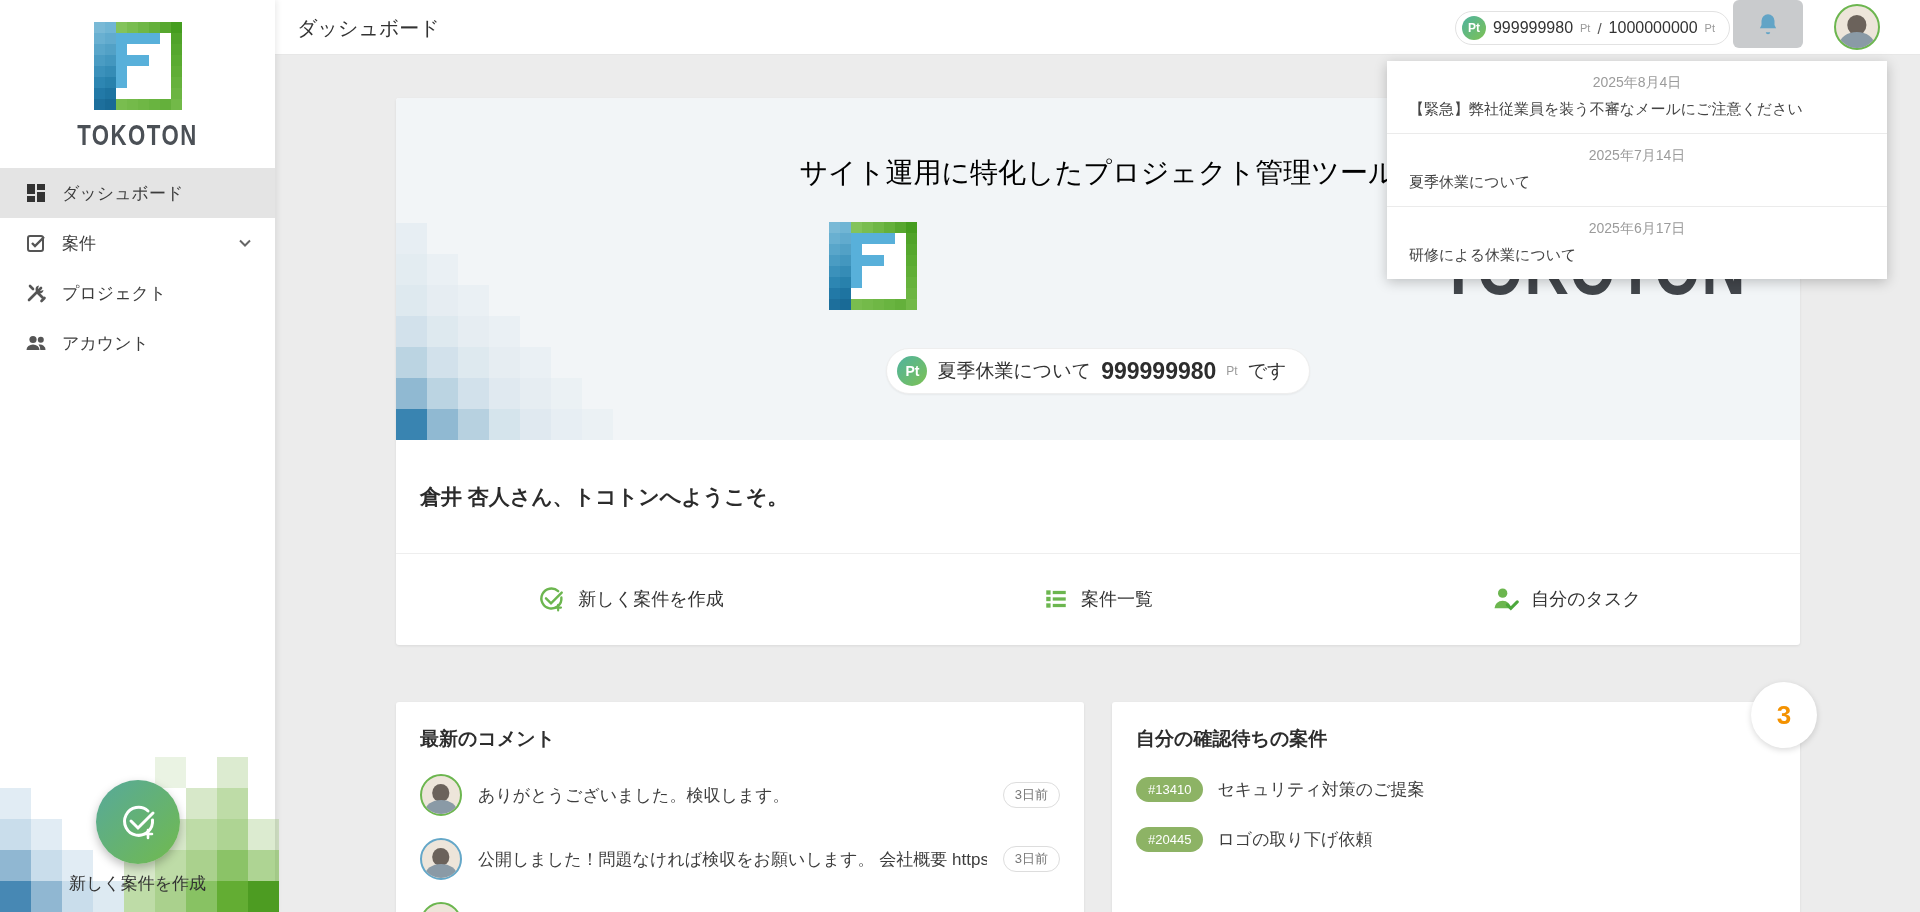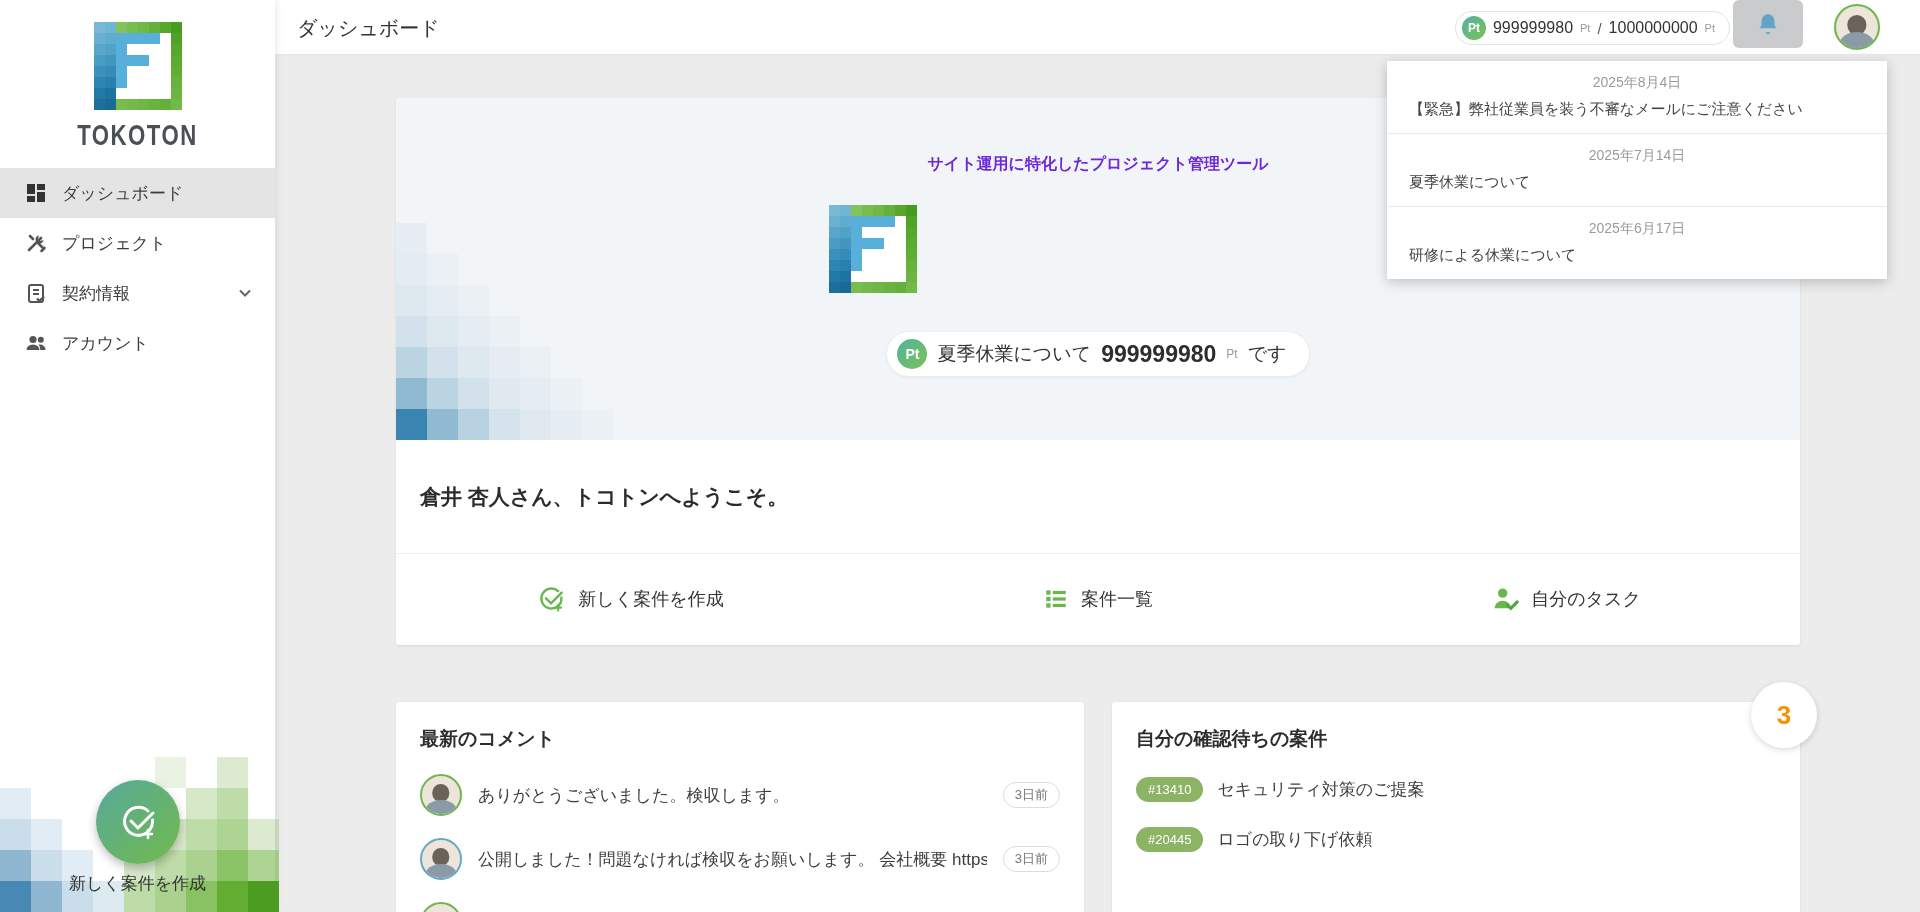--- a/index.html
+++ b/index.html
@@ -63,21 +63,21 @@
   .notif-date { font-size:14px; color:#9b9b9b; margin-bottom:8px;text-align:center; }
   .notif-title { font-size:15px; color:#444; }
 
   
   .hero-card { position:absolute; left:396px; top:98px; width:1404px; height:547px;
     background:#fff; border-radius:3px; box-shadow:0 1px 3px rgba(0,0,0,.08); }
   .hero-top { position:relative; height:342px; background:#f2f5f7; border-radius:3px 3px 0 0; overflow:hidden; }
   .hero-mosaic { position:absolute; left:0; bottom:0; width:217px; height:217px; }
   .hero-mosaic .cell { position:absolute; width:31px; height:31px; background:#2e7dad; }
   .hero-inner { position:relative; text-align:center; }
-  .tagline { padding-top:56px; font-size:16px; color:#6d28d9;font-weight:bold; }
+  .tagline { padding-top:56px; font-size:28px; color:#000000; }
   .hero-brand-row { margin-top:30px; display:flex; align-items:center; justify-content:center; gap:36px; }
   .hero-brand-name { font-size:82px; font-weight:bold; color:#42464b; letter-spacing:1px; line-height:.95; }
   .hero-pill { display:inline-flex; align-items:center; gap:10px; margin-top:38px; height:46px;
     background:#fff; border:1px solid #eee; border-radius:23px; padding:0 22px 0 10px;
     box-shadow:0 1px 2px rgba(0,0,0,.05); }
   .hero-pill .msg { font-size:19px; color:#333; }
   .hero-pill .big { font-size:23px; font-weight:bold; color:#2d2d2d; }
   .hero-pill .unit { font-size:12px; color:#9a9a9a; }
   .welcome-sec { height:114px; display:flex; align-items:center; padding:0 24px;
     border-bottom:1px solid #eee; }
@@ -188,40 +188,39 @@
     <div class="nav-item active">
       <svg class="nicon" viewBox="0 0 24 24" fill="#333">
         <rect x="3" y="3" width="8" height="10"></rect>
           <rect x="13" y="3" width="8" height="6"></rect>
         <rect x="3" y="15" width="8" height="6"></rect>
           <rect x="13" y="11" width="8" height="10"></rect>
       </svg>
       <span>ダッシュボード</span>
     </div>
     <div class="nav-item">
+      <svg class="nicon" viewBox="0 0 24 24" fill="none" stroke="#555" stroke-width="2">
+        <rect x="4" y="5" width="15" height="15" rx="2"></rect>
+        <path d="M8 12 l3 3 l9 -9" stroke-width="2.4"></path>
+      </svg>
+      <span>案件</span>
+      <span class="spacer"></span>
+      <svg class="chev" viewBox="0 0 16 16" fill="none" stroke="#666" stroke-width="2">
+          <path d="M3 5.5 L8 10.5 L13 5.5"></path>
+        </svg>
+    </div>
+    <div class="nav-item">
       <svg class="nicon" viewBox="0 0 24 24" fill="none" stroke="#555" stroke-width="2.6" stroke-linecap="round">
         <path d="M5 19 L17 7"></path>
           <path d="M15 4.5 a4 4 0 1 0 4.5 4.5 l-3 1 l-2.5-2.5 z" fill="#555" stroke="none"></path>
         <path d="M6 5 l3 3"></path>
           <path d="M18.5 16.5 L14 12"></path>
           <path d="M17.5 20 l3-3"></path>
       </svg>
       <span>プロジェクト</span>
-    </div>
-    <div class="nav-item">
-      <svg class="nicon" viewBox="0 0 24 24" fill="none" stroke="#555" stroke-width="2">
-        <rect x="5" y="4" width="14" height="17" rx="2"></rect>
-        <path d="M9 9 h6 M9 13 h6" stroke-width="1.8"></path>
-        <path d="M13 17.5 l2.5 2.5 l4.5 -4.5" stroke="#555" stroke-width="2.4"></path>
-      </svg>
-      <span>契約情報</span>
-      <span class="spacer"></span>
-      <svg class="chev" viewBox="0 0 16 16" fill="none" stroke="#666" stroke-width="2">
-          <path d="M3 5.5 L8 10.5 L13 5.5"></path>
-        </svg>
     </div>
     <div class="nav-item">
       <svg class="nicon" viewBox="0 0 24 24" fill="#555">
         <circle cx="9" cy="8.5" r="3.6"></circle>
           <path d="M2.5 19 a6.5 5.5 0 0 1 13 0 z"></path>
         <circle cx="16.8" cy="8.8" r="3"></circle>
           <path d="M14.5 13.6 a5.6 5 0 0 1 7 5.4 h-5.2 a8 8 0 0 0 -1.8 -5.4 z"></path>
       </svg>
       <span>アカウント</span>
     </div>

